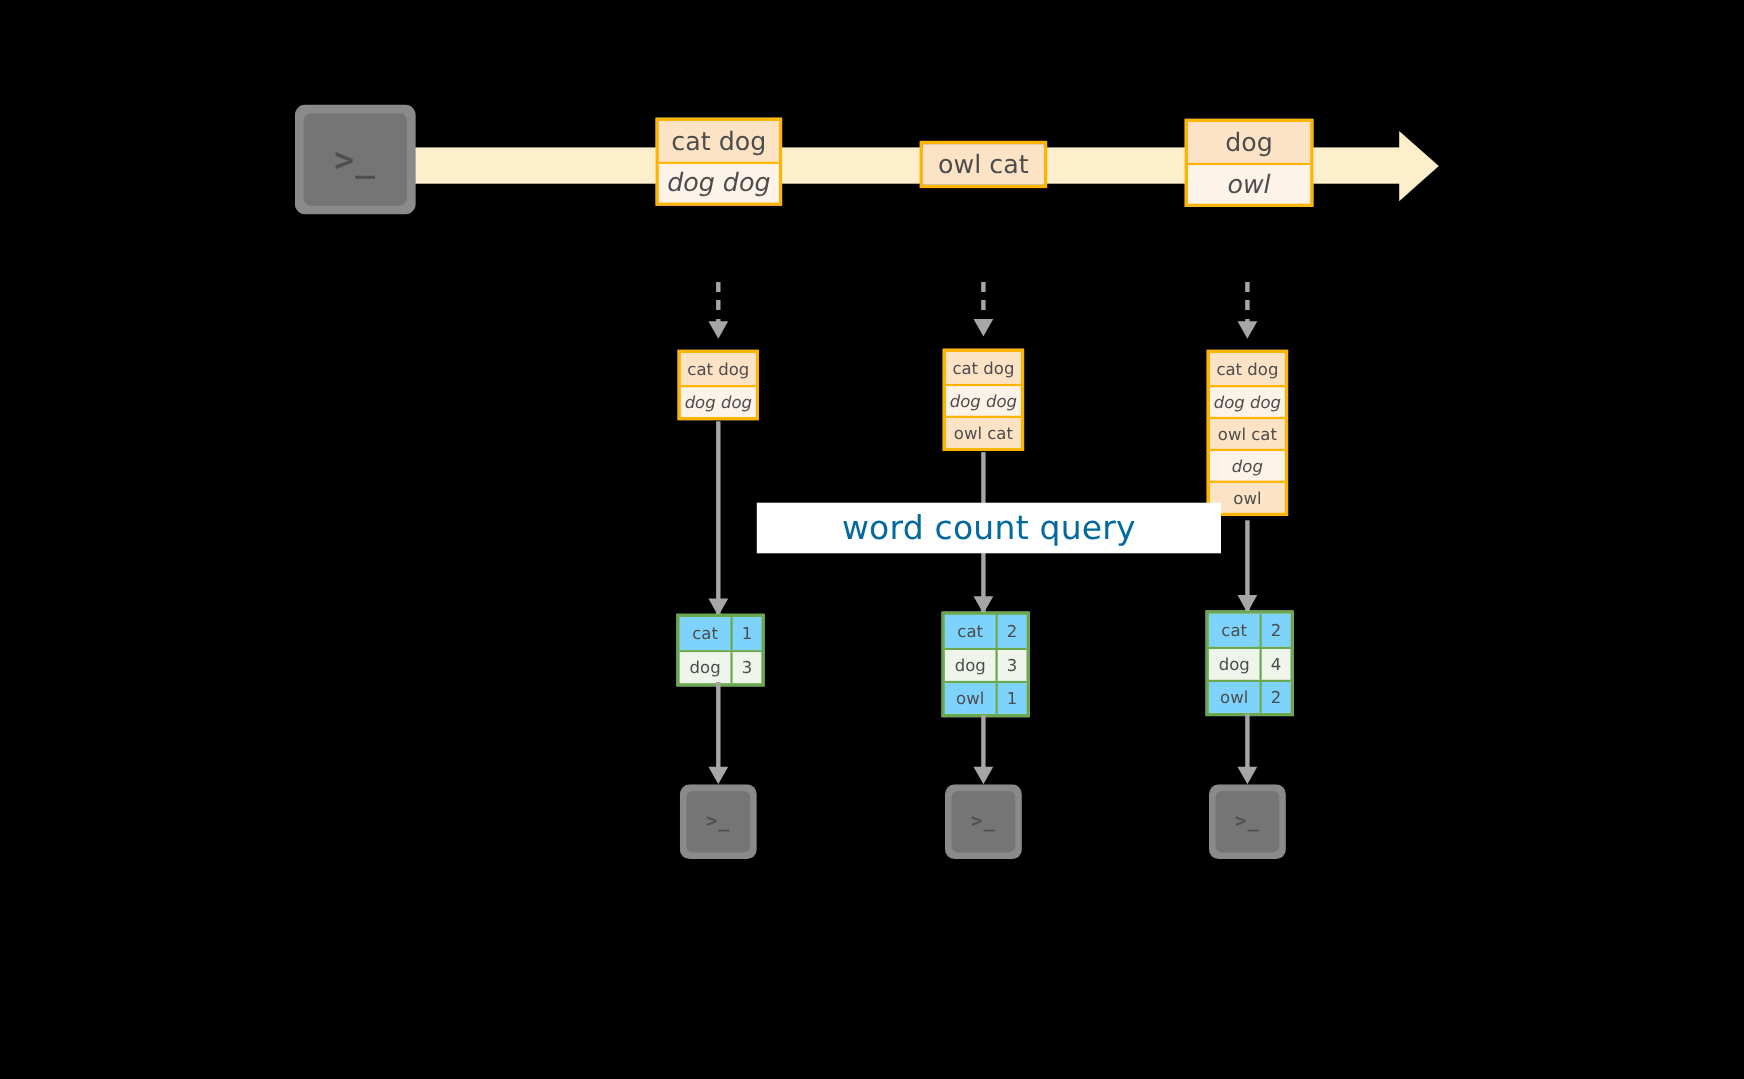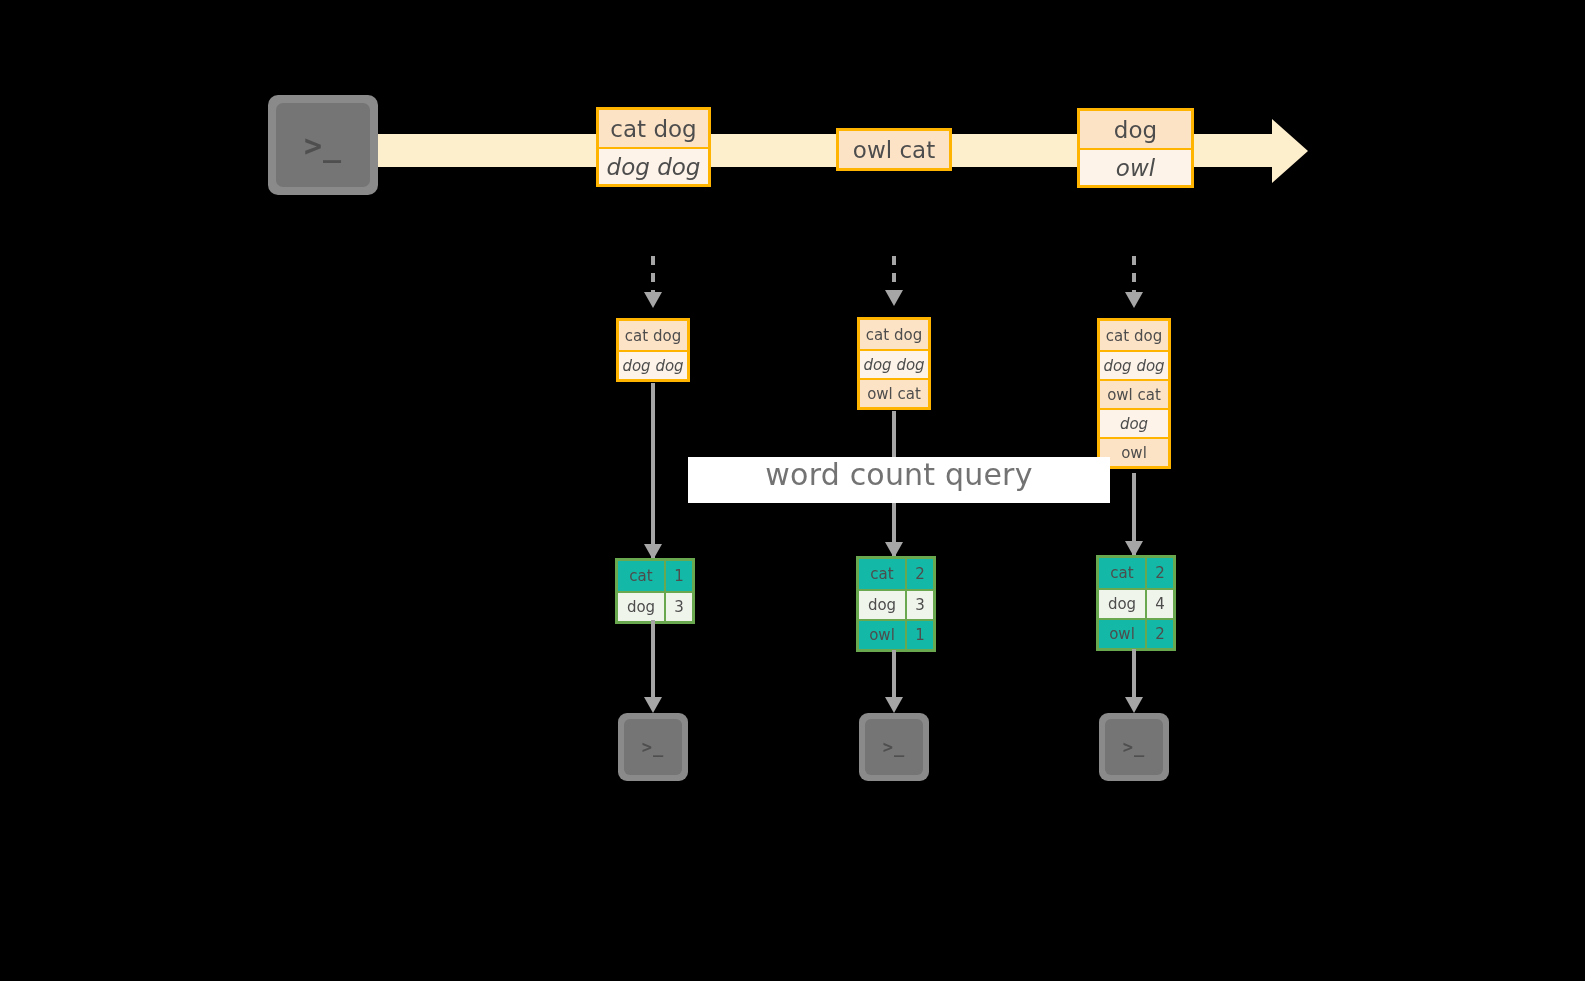--- a/index.html
+++ b/index.html
@@ -73,41 +73,41 @@
     display:flex;flex-direction:column;
   }
   .grow{display:flex;height:30px;box-sizing:border-box;}
   .grow + .grow{border-top:2px solid #6aa84f;}
   .gcell{
     box-sizing:border-box;display:flex;align-items:center;justify-content:center;
     color:#4d4d4d;font-size:15px;
   }
   .gcell.k{width:46px;}
   .gcell.v{width:28px;border-left:2px solid #6aa84f;}
-  .grow.dark .gcell{background:#14b8a6;}
+  .grow.dark .gcell{background:#7dd3fc;}
   .grow.light .gcell{background:#f0f5ec;}
 
   
   .vline{position:absolute;width:4px;background:#a6a6a6;}
   .vdash{
     position:absolute;width:4px;
     background:repeating-linear-gradient(to bottom,#a6a6a6 0 9px,rgba(0,0,0,0) 9px 17px);
   }
   .vhead{
     position:absolute;width:0;height:0;
     border-left:9px solid transparent;
     border-right:9px solid transparent;
     border-top:16px solid #a6a6a6;
   }
 
   
   .label-band{
     position:absolute;background:#ffffff;
-    display:flex;align-items:flex-start;justify-content:center;
-    color:#737373;
+    display:flex;align-items:center;justify-content:center;
+    color:#0369a1;
   }
   .label-band span{font-size:30px;letter-spacing:.2px;}
 </style>
 </head>
 <body>
 
 <div class="stage">
 
   <div class="stream-band" style="left:360px;top:134px;width:916px;height:33px;"></div>
   <div class="stream-head" style="left:1272px;top:118.5px;"></div>

